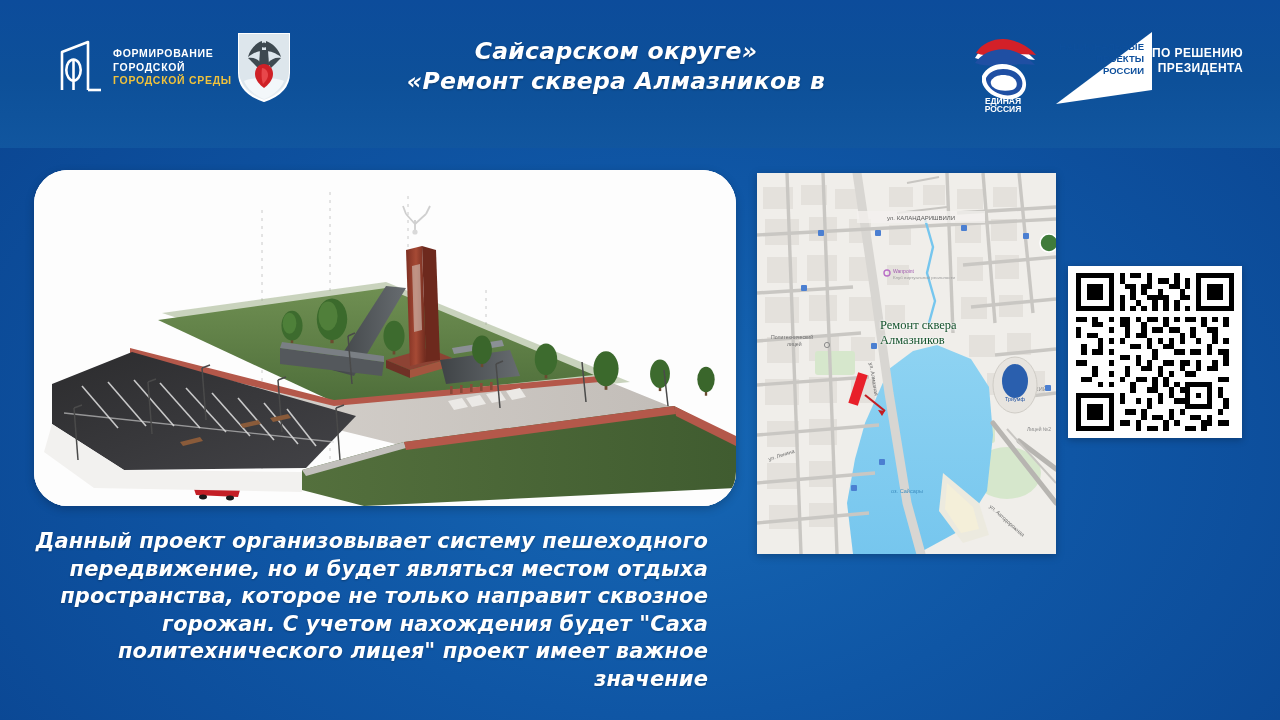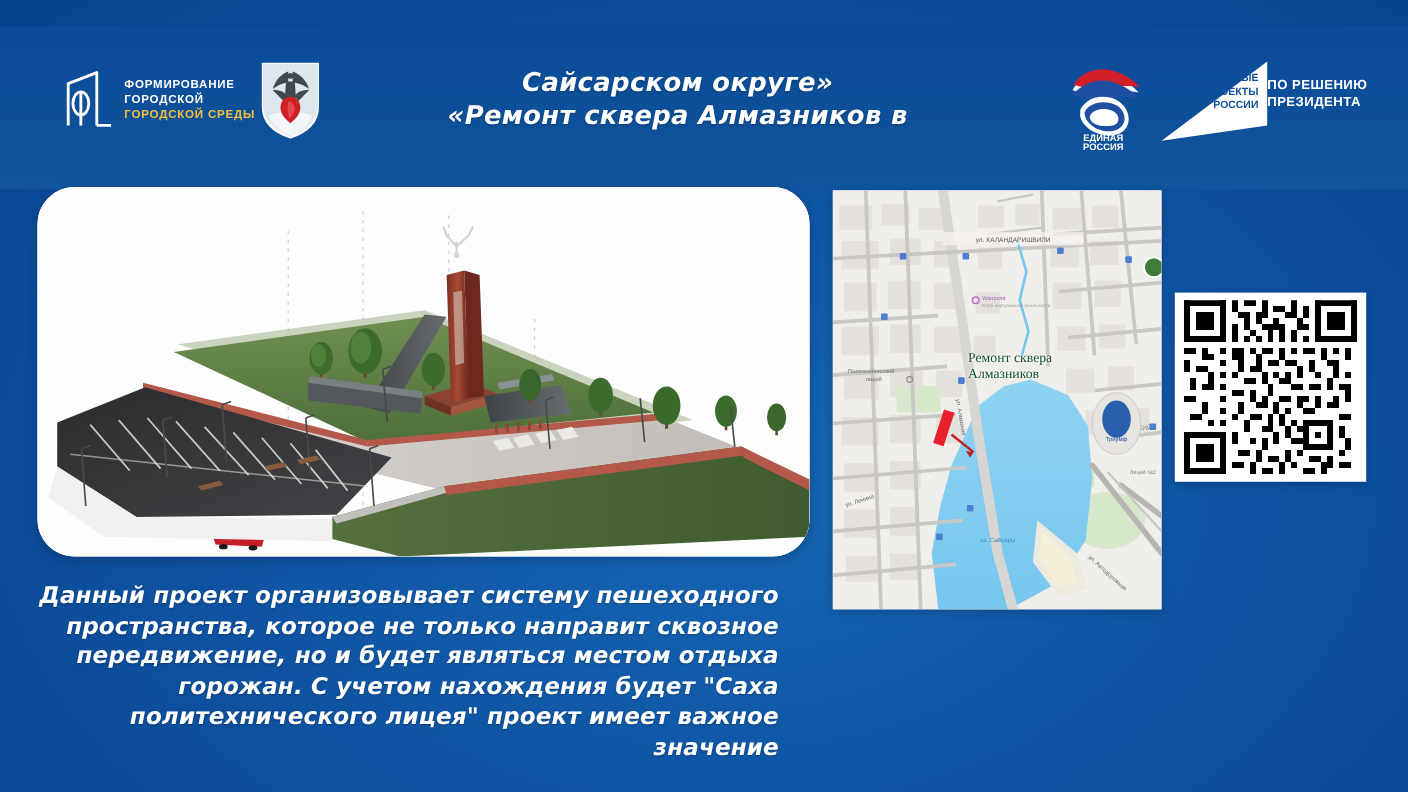--- a/index.html
+++ b/index.html
@@ -7,41 +7,41 @@
   body{
     width:1280px;height:720px;overflow:hidden;position:relative;
     font-family:"Liberation Sans","DejaVu Sans",sans-serif;
     background:#0e4f9c;
   }
   .poster{position:absolute;inset:0;overflow:hidden;
     background:radial-gradient(ellipse 900px 600px at 52% 62%, #1667b4 0%, #0f56a5 45%, #0a4490 100%);}
 
   
   .header{position:absolute;left:0;top:0;width:1280px;height:148px;
-     background:linear-gradient(180deg,#0c4c9b 0%,#0d5099 55%,#11569f 100%);margin-top:24px;}
+     background:linear-gradient(180deg,#0c4c9b 0%,#0d5099 55%,#11569f 100%);}
 
   .fkgs-logo{position:absolute;left:58px;top:36px;width:170px;height:62px;display:flex;align-items:center;gap:9px;}
   .fkgs-mark{width:46px;height:54px;position:relative;flex:0 0 auto;}
   .fkgs-words{display:flex;flex-direction:column;gap:3px;line-height:1;}
   .fkgs-words span{font-size:10.5px;letter-spacing:.7px;color:#ffffff;font-weight:700;white-space:nowrap;}
   .fkgs-words span.accent{color:#f0c23c;}
 
   .coat{position:absolute;left:236px;top:31px;width:56px;height:72px;}
 
   .title-block{position:absolute;left:286px;top:36px;width:660px;text-align:center;}
   .title-block div{
     font-family:"DejaVu Sans",sans-serif;
     color:#ffffff;font-size:23.5px;line-height:30px;font-weight:700;font-style:italic;
     letter-spacing:.3px;text-shadow:0 1px 2px rgba(0,0,0,.28);
   }
 
   .er-logo{position:absolute;left:962px;top:32px;width:82px;height:82px;}
   .np-logo{position:absolute;left:1048px;top:30px;width:110px;height:78px;}
   .np-right{position:absolute;left:1152px;top:46px;line-height:15px;}
-  .np-right span{display:block;color:#ffffff;font-size:12px;font-weight:700;letter-spacing:.4px;white-space:nowrap;}
+  .np-right span{display:block;color:#ffffff;font-size:12px;font-weight:700;letter-spacing:.4px;white-space:nowrap;text-align:right;}
 
   
   .render-card{position:absolute;left:34px;top:170px;width:702px;height:336px;
      background:#ffffff;border-radius:34px;overflow:hidden;
      box-shadow:0 3px 10px rgba(0,0,0,.22);}
   .render-scene{position:absolute;inset:0;background:#fdfdfd;}
 
   
   .map-card{position:absolute;left:757px;top:173px;width:299px;height:381px;
      background:#eceff1;overflow:hidden;box-shadow:0 2px 8px rgba(0,0,0,.25);}
@@ -629,19 +629,19 @@
             <rect x="26" y="27" width="2" height="1"></rect>
           <rect x="20" y="16" width="1" height="1"></rect>
             <rect x="23" y="20" width="1" height="1"></rect>
         </g>
       </svg>
     </div>
   </div>
 
   <div class="desc">
     <div>Данный проект организовывает систему пешеходного</div>
+    <div>передвижение, но и будет являться местом отдыха</div>
     <div>пространства, которое не только направит сквозное</div>
-    <div>передвижение, но и будет являться местом отдыха</div>
     <div>горожан. С учетом нахождения будет "Саха</div>
     <div>политехнического лицея" проект имеет важное значение</div>
   </div>
 
 </div>
 
 </body></html>

